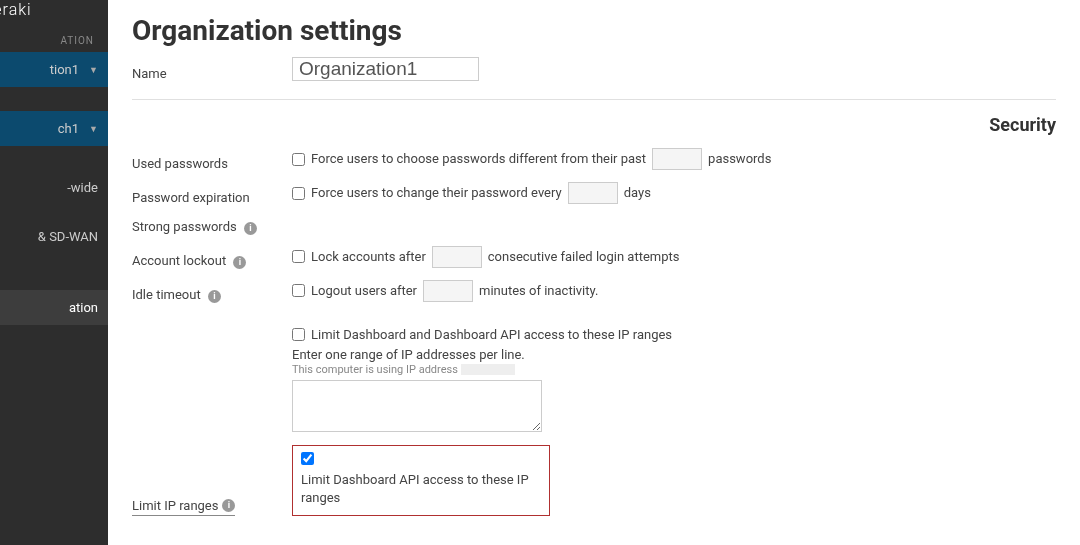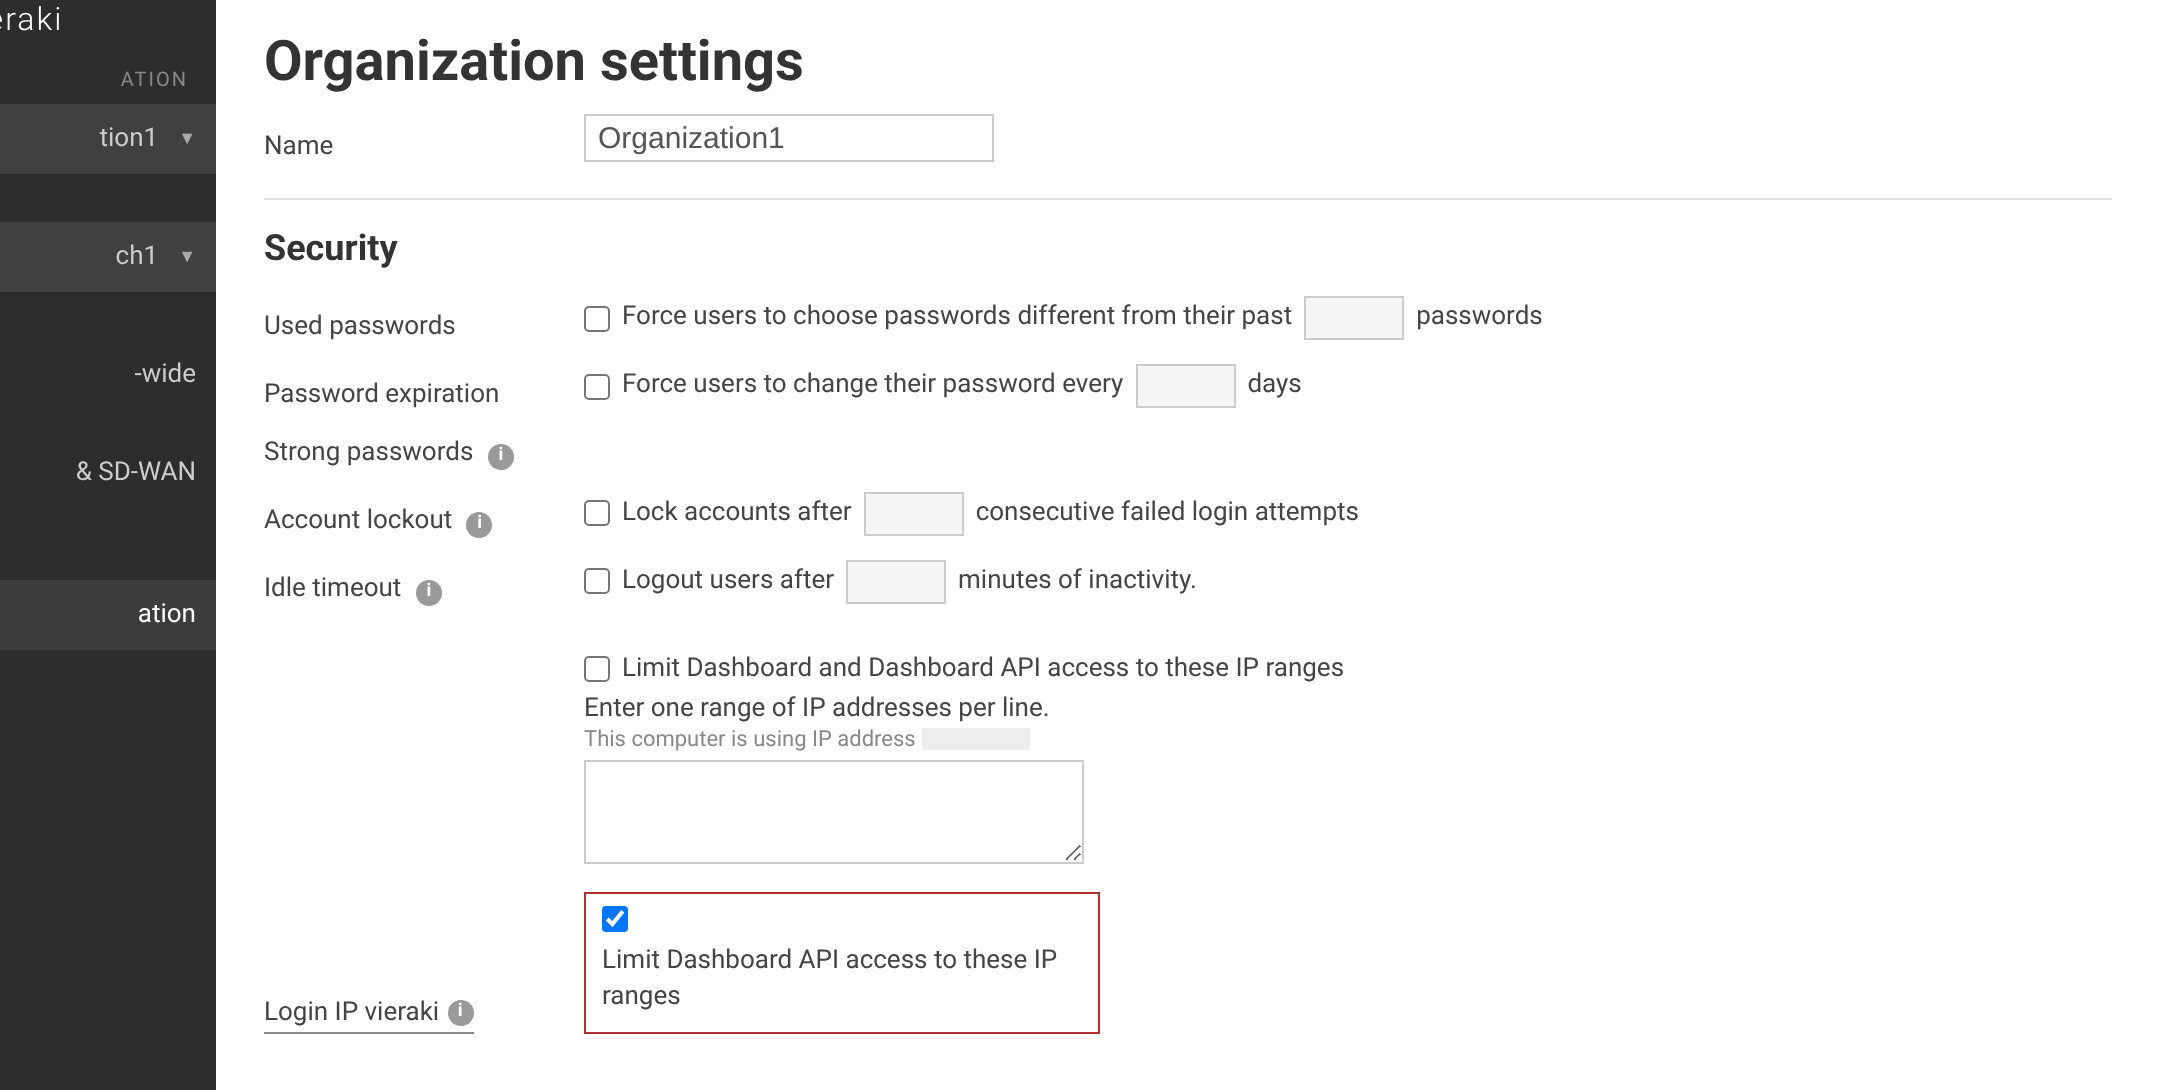--- a/index.html
+++ b/index.html
@@ -1,32 +1,32 @@
 <!DOCTYPE html>
 <html><head>
 <meta charset="utf-8">
 <style>
 * { box-sizing: border-box; margin: 0; padding: 0; }
 body { font-family: -apple-system, BlinkMacSystemFont, "Segoe UI", Roboto, Arial, sans-serif; font-size: 13px; color: #333; background: #fff; width: 1080px; height: 545px; overflow: hidden; display: flex; }
 .sidebar { width: 108px; background: #2d2d2d; color: #ccc; display: flex; flex-direction: column; overflow: hidden; flex-shrink: 0; }
 .sb-logo { color: #fff; font-size: 16px; padding: 0 0 6px 0; margin-left: -20px; letter-spacing: 1px; font-weight: 300; }
 .sb-sec-label { font-size: 10px; color: #888; letter-spacing: 1px; padding: 10px 0 6px 0; text-align: right; margin-right: 14px; }
 .sb-item { display: flex; align-items: center; justify-content: flex-end; padding: 10px 10px 10px 0; font-size: 13px; cursor: pointer; }
-.sb-item.shade { background: #404040; }
+.sb-item.shade { background: #0c4a6e; }
 .sb-item .caret { margin-left: 10px; font-size: 9px; color: #aaa; }
 .sb-item.active { background: #3d3d3d; color: #fff; }
 .sb-spacer { height: 24px; }
 .main { flex: 1; padding: 14px 24px; overflow: auto; }
 h1.page-title { font-size: 28px; font-weight: 700; margin-bottom: 10px; }
 .row { display: flex; align-items: flex-end; margin-bottom: 10px; }
 .row .label { width: 160px; font-size: 13px; color: #444; padding-top: 4px; }
 .row .field { flex: 1; font-size: 13px; color: #444; }
-input[type=text].org-name { width: 205px; height: 24px; padding: 2px 6px; border: 1px solid #ccc; font-size: 15px; color: #555; }
+input[type=text].org-name { width: 187px; height: 24px; padding: 2px 6px; border: 1px solid #ccc; font-size: 19px; color: #555; }
 hr.divider { border: none; border-top: 1px solid #e0e0e0; margin: 18px 0 14px 0; }
-h2.sec-title { font-size: 18px; font-weight: 700; margin-bottom: 12px; }
+h2.sec-title { font-size: 18px; font-weight: 700; margin-bottom: 12px; text-align: right; }
 .cb-line { display: flex; align-items: center; gap: 6px; flex-wrap: wrap; line-height: 24px; }
 input[type=checkbox] { width: 13px; height: 13px; cursor: pointer; }
 input.mini { width: 50px; height: 22px; border: 1px solid #ccc; background: #f5f5f5; padding: 1px 4px; font-size: 12px; }
 .info-icon { display: inline-flex; width: 13px; height: 13px; border-radius: 50%; background: #999; color: #fff; font-size: 9px; font-weight: bold; align-items: center; justify-content: center; margin-left: 4px; font-style: normal; }
 .login-ip-label { border-bottom: 1px solid #888; padding-bottom: 2px; display: inline-flex; align-items: center; }
 .helper { font-size: 13px; color: #444; margin-top: 0; }
 .helper-sm { font-size: 11px; color: #888; margin-top: 1px; }
 .redact { display: inline-block; width: 54px; height: 11px; background: #eee; vertical-align: middle; }
 textarea.ip-area { width: 250px; height: 52px; border: 1px solid #ccc; margin-top: 4px; font-size: 12px; font-family: inherit; padding: 4px 6px; resize: both; }
 .highlight-box { border: 1.5px solid #b03030; padding: 6px 8px 8px 8px; width: 258px; margin-top: 10px; }
@@ -127,21 +127,21 @@
       <span>minutes of inactivity.</span>
     </div>
   </div>
 
   <div class="row">
   </div>
 
   <div class="row">
     <div class="label">
       <span class="login-ip-label">
-        <span>Login IP vieraki</span>
+        <span>Limit IP ranges</span>
         <span class="info-icon">i</span>
       </span>
     </div>
     <div class="field">
       <div class="cb-line">
         <input type="checkbox" style="">
         <span>Limit Dashboard and Dashboard API access to these IP ranges</span>
       </div>
       <div class="helper">Enter one range of IP addresses per line.</div>
       <div class="helper-sm">

